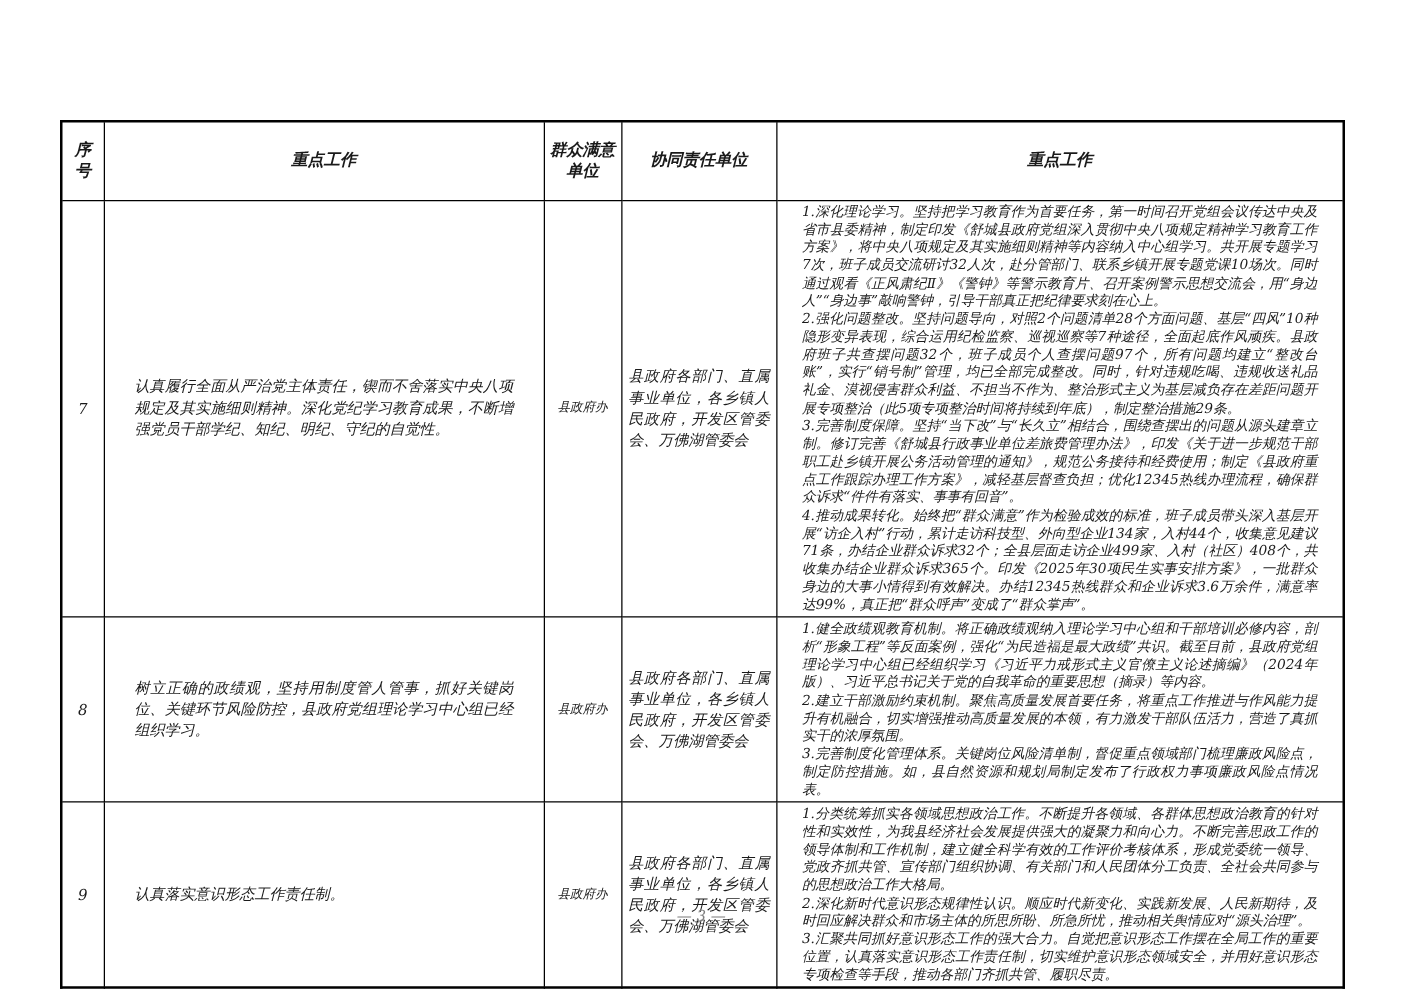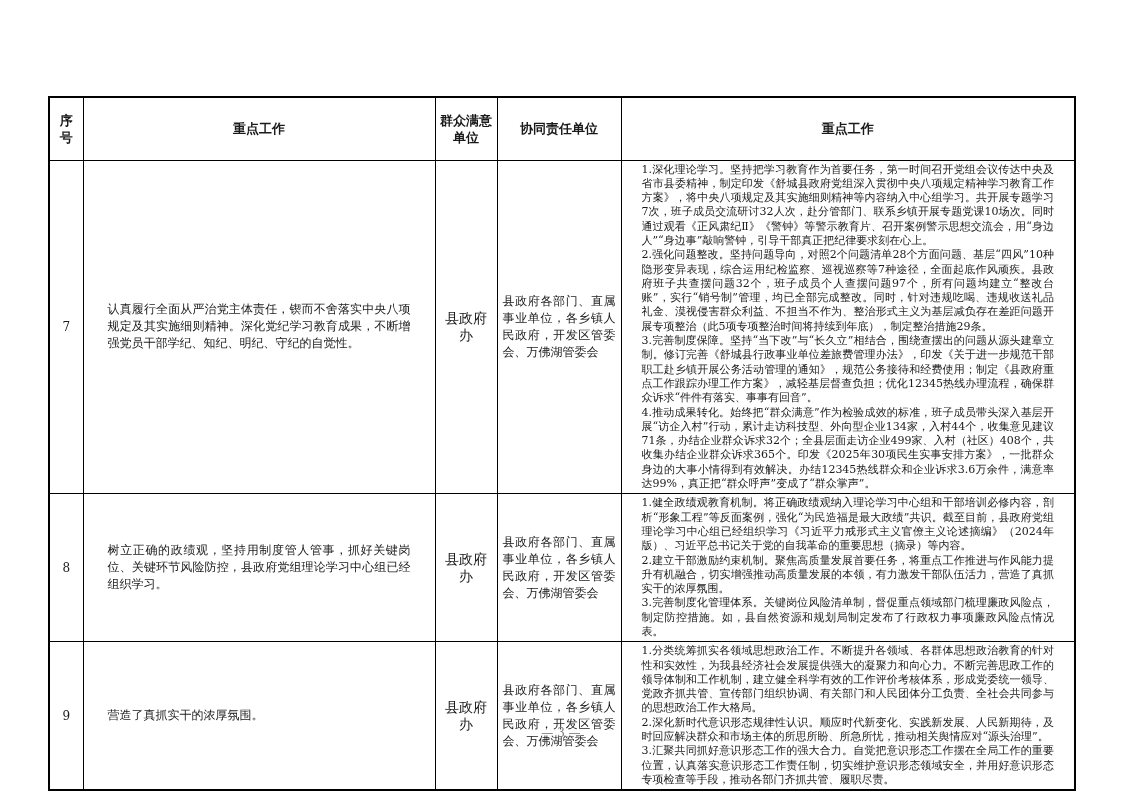--- a/index.html
+++ b/index.html
@@ -3,20 +3,21 @@
 <meta charset="utf-8">
 <style>
   html,body{margin:0;padding:0;background:#ffffff;}
   .page{
     position:relative;
     width:1122px;height:794px;
     background:#ffffff;
     font-family:"DejaVu Serif","Liberation Serif",serif;
     color:#1a1a1a;
     overflow:hidden;
+    font-style:italic;
   }
   table.report{
     position:absolute;left:48px;top:96px;
     width:1026px;
     border-collapse:collapse;
     table-layout:fixed;
     border:2px solid #000;
   }
   .report th,.report td{
     border:1px solid #000;
@@ -40,21 +41,21 @@
     font-size:12px;
   }
   td.task{
     font-size:12px;
     line-height:17px;
     text-align:justify;
     padding:2px 24px;
   }
   td.lead{
     text-align:center;
-    font-size:14px;
+    font-size:10px;
     line-height:17px;
   }
   td.co{
     font-size:12px;
     line-height:17px;
     text-align:justify;
     padding:2px 5px;
   }
   td.status{
     font-size:11px;
@@ -111,21 +112,21 @@
         <td class="no">8</td>
         <td class="task">树立正确的政绩观，坚持用制度管人管事，抓好关键岗位、关键环节风险防控，县政府党组理论学习中心组已经组织学习。</td>
         <td class="lead">县政府办</td>
         <td class="co">县政府各部门、直属事业单位，各乡镇人民政府，开发区管委会、万佛湖管委会</td>
         <td class="status">1.健全政绩观教育机制。将正确政绩观纳入理论学习中心组和干部培训必修内容，剖析“形象工程”等反面案例，强化“为民造福是最大政绩”共识。截至目前，县政府党组理论学习中心组已经组织学习《习近平力戒形式主义官僚主义论述摘编》（2024年版）、习近平总书记关于党的自我革命的重要思想（摘录）等内容。
 2.建立干部激励约束机制。聚焦高质量发展首要任务，将重点工作推进与作风能力提升有机融合，切实增强推动高质量发展的本领，有力激发干部队伍活力，营造了真抓实干的浓厚氛围。
 3.完善制度化管理体系。关键岗位风险清单制，督促重点领域部门梳理廉政风险点，制定防控措施。如，县自然资源和规划局制定发布了行政权力事项廉政风险点情况表。</td>
       </tr>
       <tr class="row-9">
         <td class="no">9</td>
-        <td class="task">营造了真抓实干的浓厚氛围。</td>
+        <td class="task">认真落实意识形态工作责任制。</td>
         <td class="lead">县政府办</td>
         <td class="co">县政府各部门、直属事业单位，各乡镇人民政府，开发区管委会、万佛湖管委会</td>
         <td class="status">1.分类统筹抓实各领域思想政治工作。不断提升各领域、各群体思想政治教育的针对性和实效性，为我县经济社会发展提供强大的凝聚力和向心力。不断完善思政工作的领导体制和工作机制，建立健全科学有效的工作评价考核体系，形成党委统一领导、党政齐抓共管、宣传部门组织协调、有关部门和人民团体分工负责、全社会共同参与的思想政治工作大格局。
 2.深化新时代意识形态规律性认识。顺应时代新变化、实践新发展、人民新期待，及时回应解决群众和市场主体的所思所盼、所急所忧，推动相关舆情应对“源头治理”。
 3.汇聚共同抓好意识形态工作的强大合力。自觉把意识形态工作摆在全局工作的重要位置，认真落实意识形态工作责任制，切实维护意识形态领域安全，并用好意识形态专项检查等手段，推动各部门齐抓共管、履职尽责。</td>
       </tr>
     </tbody>
   </table>
 
   <div class="footer">— 3 —</div>

